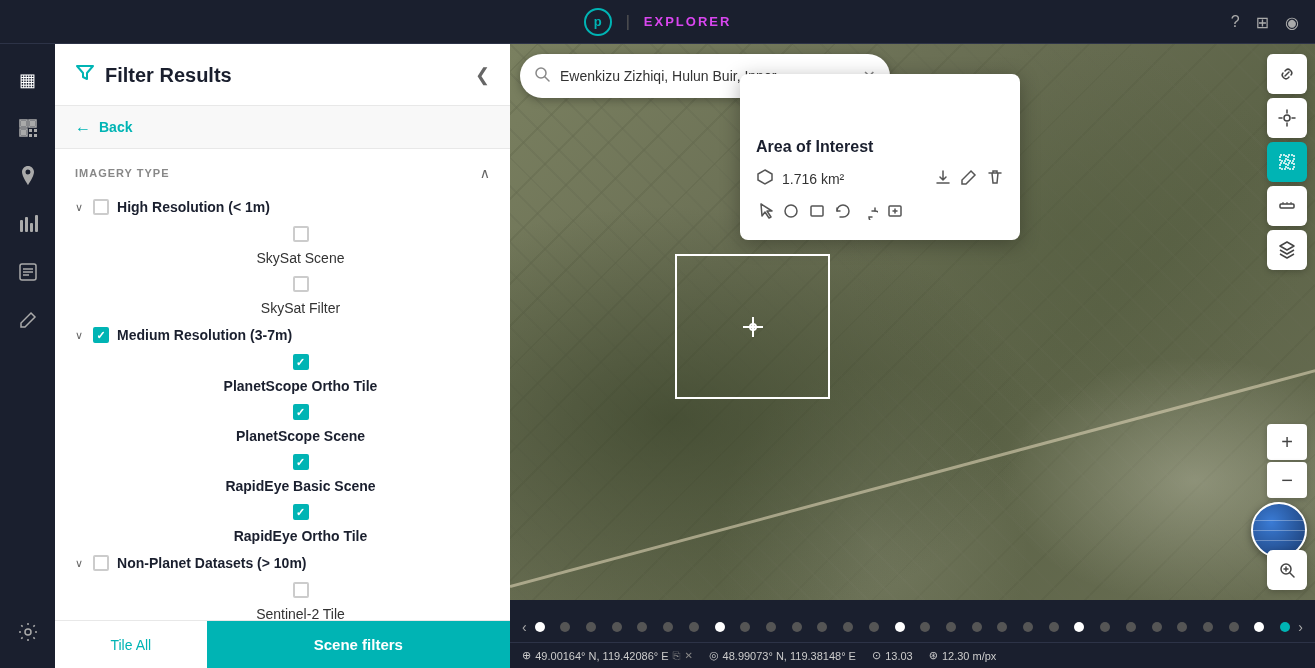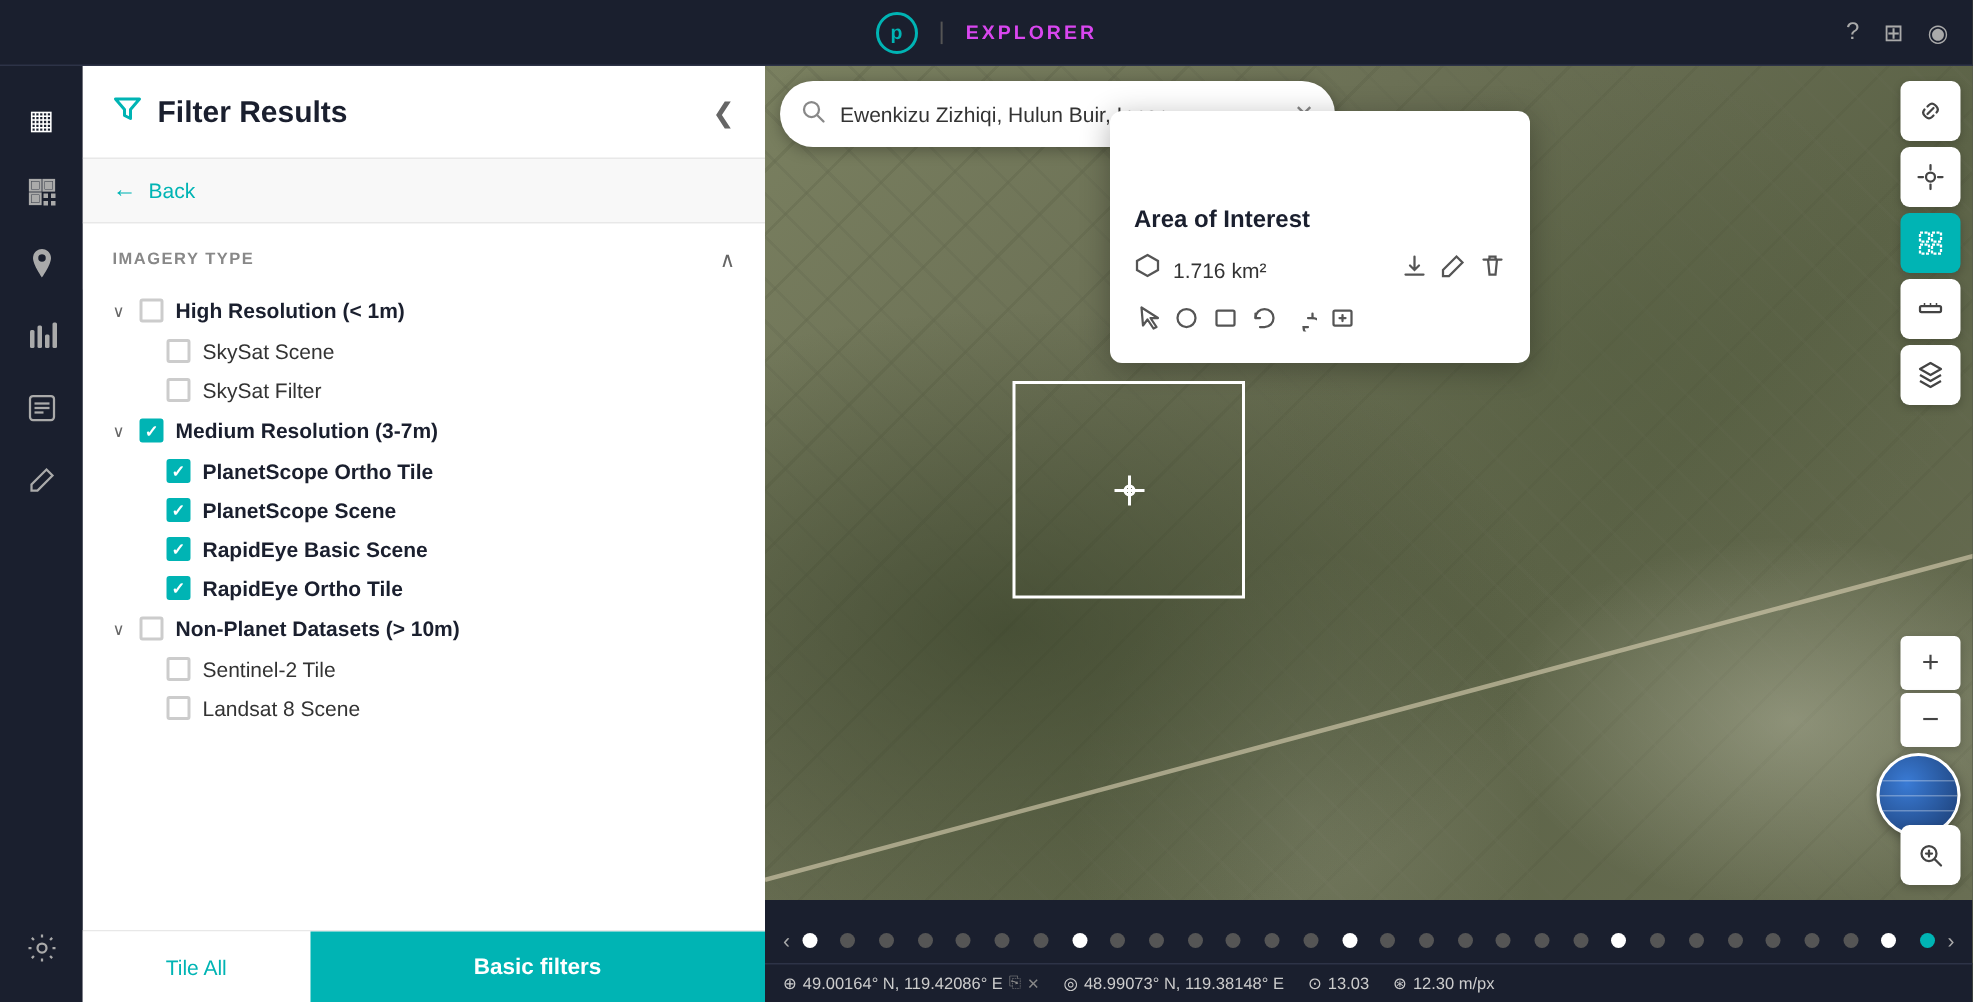--- a/index.html
+++ b/index.html
@@ -54,39 +54,39 @@
     .filter-title-group { display: flex; align-items: flex-end; gap: 10px; }
     .filter-icon { color: #00b4b4; font-size: 18px; }
     .filter-title { font-size: 20px; font-weight: 700; color: #1a1f2e; }
     .filter-close { color: #666; font-size: 18px; cursor: pointer; }
 
     .filter-back {
       padding: 12px 20px; display: flex; align-items: center; gap: 8px;
       cursor: pointer; background: #f8f8f8; border-bottom: 1px solid #e8e8e8;
     }
     .filter-back-arrow { color: #00b4b4; font-size: 16px; }
-    .filter-back-label { color: #00b4b4; font-size: 14px; font-weight: 400; }
+    .filter-back-label { color: #00b4b4; font-size: 14px; font-weight: 700; }
 
     .filter-body {
       flex: 1; overflow-y: auto; padding: 0;
     }
     .filter-body::-webkit-scrollbar { width: 4px; }
     .filter-body::-webkit-scrollbar-thumb { background: #ccc; border-radius: 2px; }
 
     .section-header {
       display: flex; align-items: center; justify-content: space-between;
       padding: 16px 20px 12px; background: #fff;
     }
     .section-title { font-size: 11px; font-weight: 700; color: #888; letter-spacing: 1px; text-transform: uppercase; }
     .section-toggle { color: #666; font-size: 14px; cursor: pointer; }
 
     .checkbox-group { padding: 0 20px 8px; }
     .checkbox-parent { display: flex; align-items: center; gap: 8px; padding: 6px 0; }
     .checkbox-parent .toggle-arrow { color: #666; font-size: 11px; margin-right: 2px; }
-    .checkbox-child { display: flex; align-items: center; gap: 8px; padding: 5px 0 5px 36px; }
+    .checkbox-child { display: flex; align-items: center; gap: 8px; padding: 5px 0 5px 36px; flex-direction: column; }
 
     .checkbox {
       width: 16px; height: 16px; border: 2px solid #ccc; border-radius: 2px;
       display: flex; align-items: center; justify-content: center; flex-shrink: 0;
       cursor: pointer;
     }
     .checkbox.checked { background: #00b4b4; border-color: #00b4b4; }
     .checkbox.checked::after { content: '✓'; color: #fff; font-size: 11px; font-weight: bold; }
     .checkbox.unchecked { background: #fff; }
 
@@ -405,21 +405,21 @@
       </div>
       <div class="checkbox-child">
         <div class="checkbox unchecked"></div>
         <span class="checkbox-label">Landsat 8 Scene</span>
       </div>
     </div>
   </div>
 
   <div class="filter-footer">
     <button class="clear-all-btn">Tile All</button>
-    <button class="apply-btn">Basic filters</button>
+    <button class="apply-btn">Scene filters</button>
   </div>
 </div>
 
 <div class="map-area">
   <div class="map-bg">
     <div class="map-terrain"></div>
     <div class="map-road"></div>
 
     <div class="map-search">
       <span class="map-search-icon">

